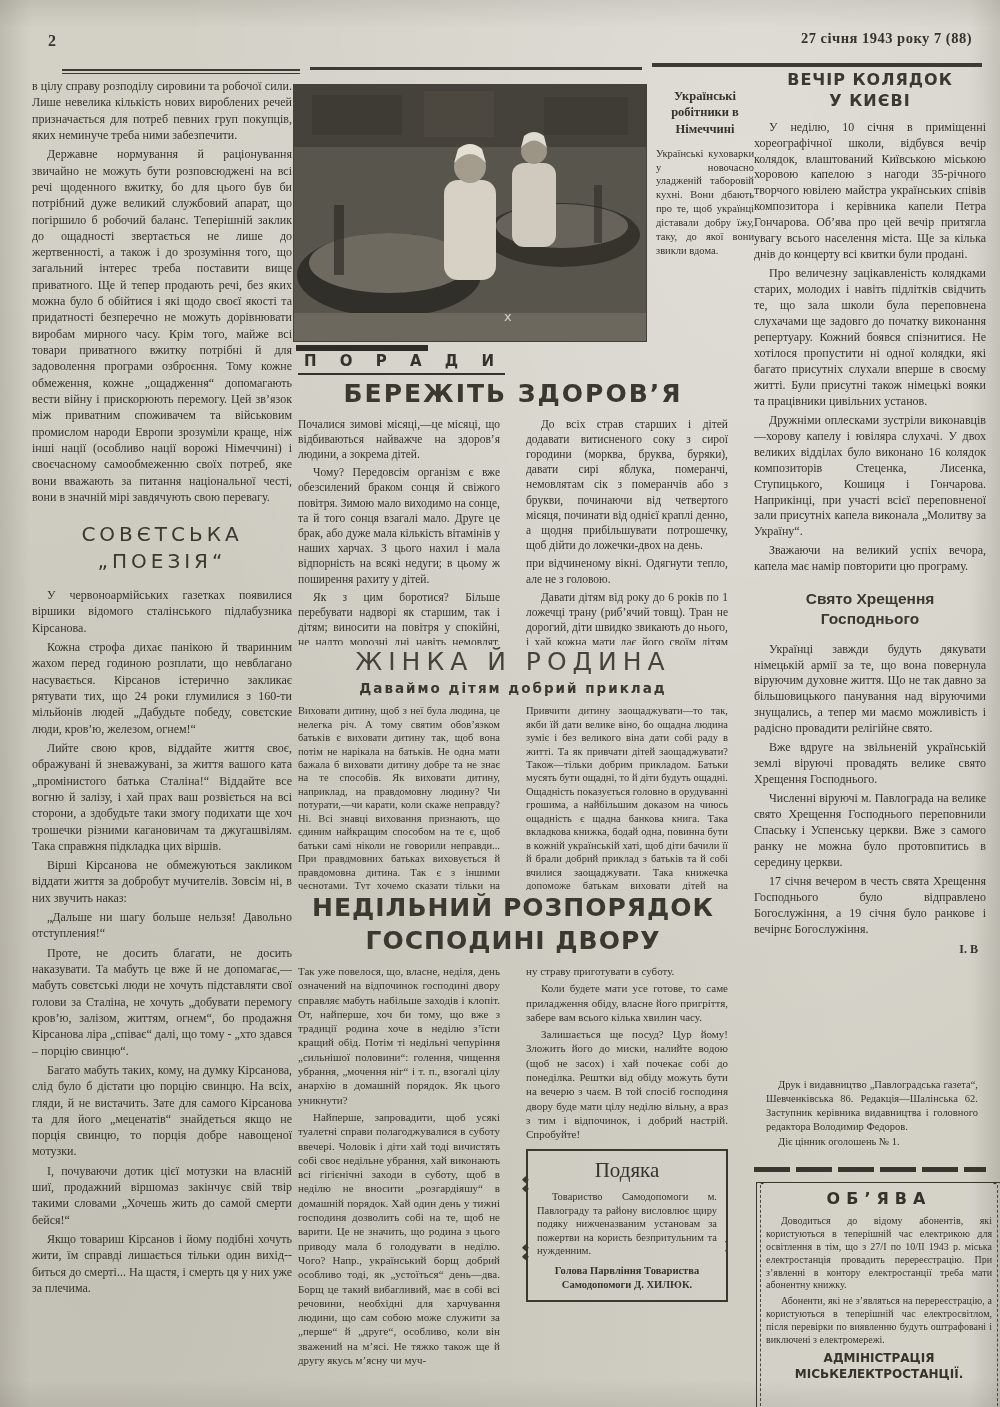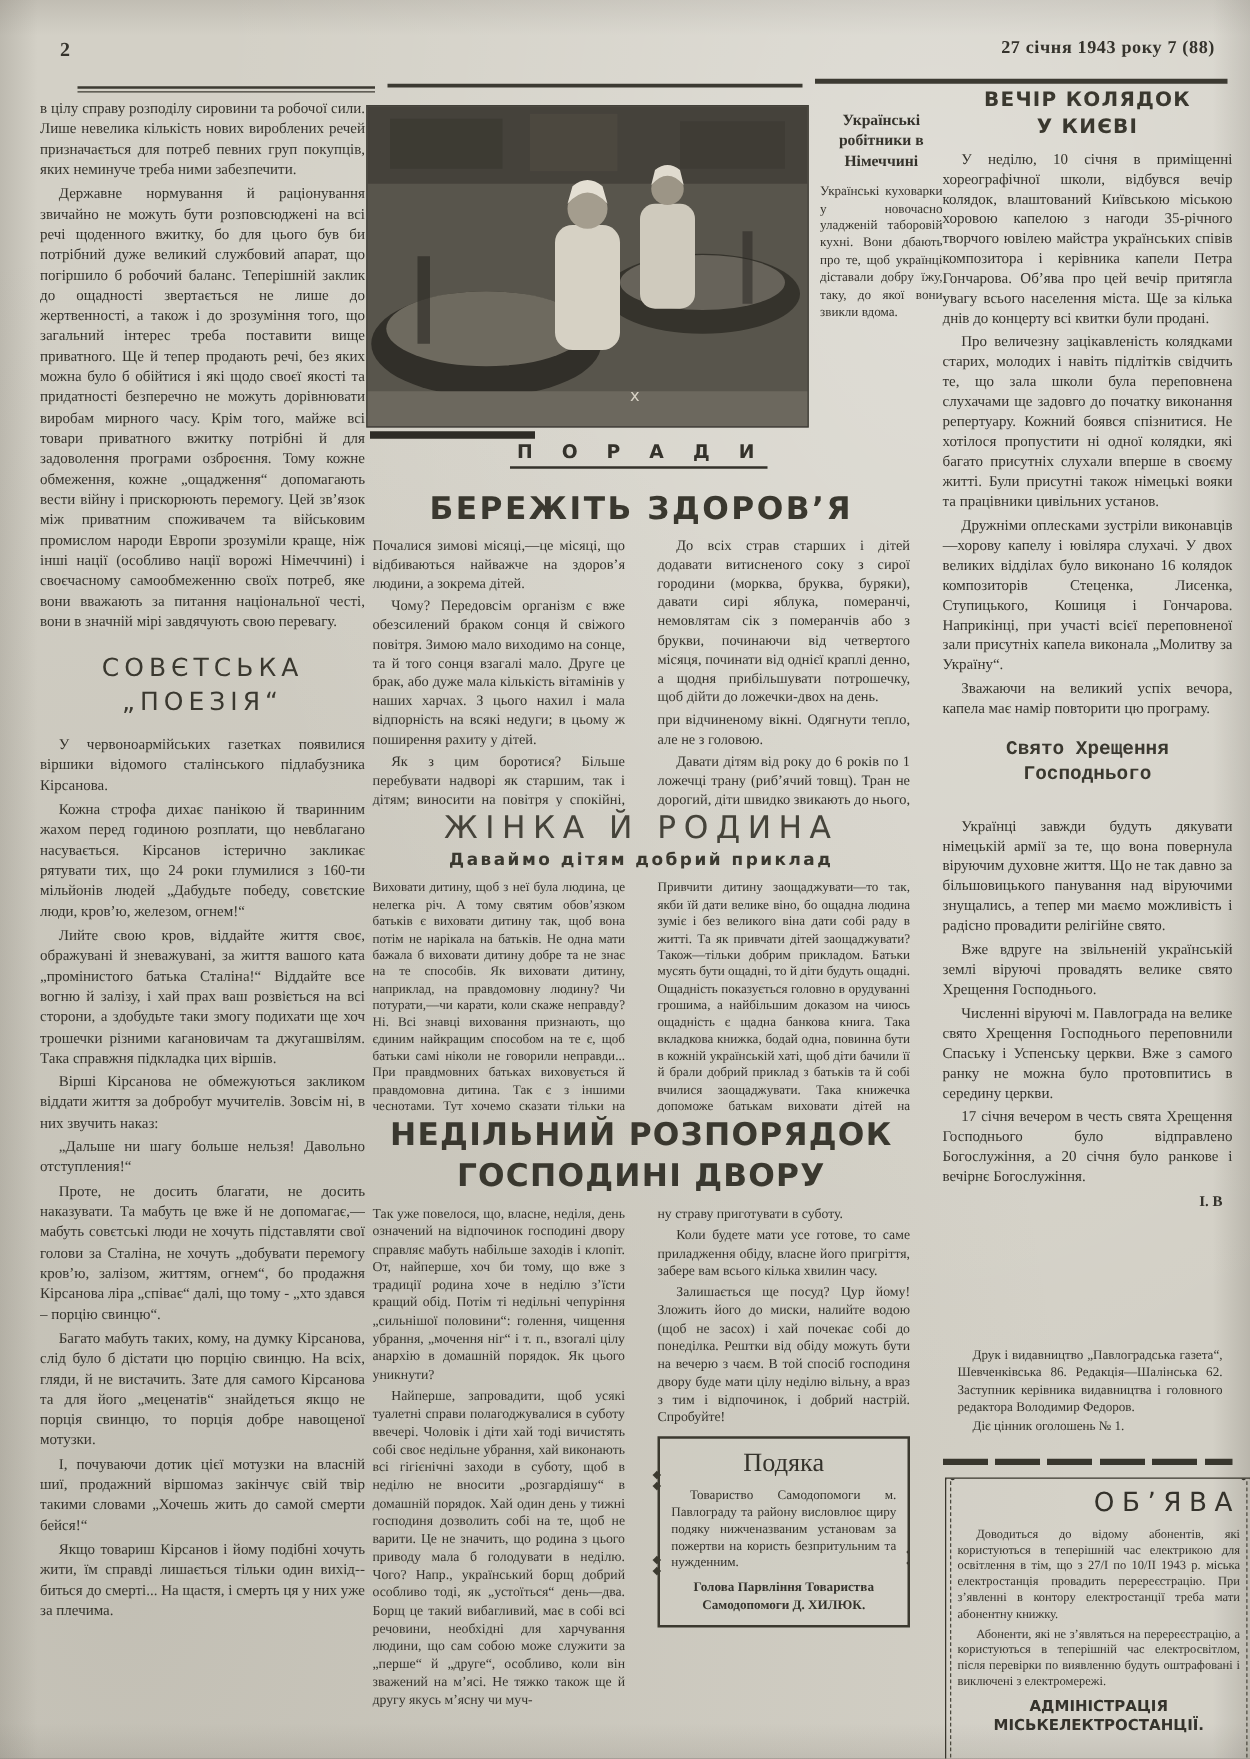--- a/index.html
+++ b/index.html
@@ -34,21 +34,21 @@
   #photo-row{position:absolute;left:293px;top:84px;width:465px;height:260px;display:flex;gap:9px;}
   .photo{width:352px;height:256px;border:1px solid #43413a;background:#55524a;position:relative;flex:none;}
   .photo svg{display:block;}
   .photo-caption{width:98px;font-size:10.5px;line-height:1.32;}
   .photo-caption .cap-title{font-weight:bold;font-size:12.5px;text-align:center;line-height:1.3;margin:4px 0 10px;}
   .photo-caption .cap-body{text-align:justify;}
   #porady-bar{position:absolute;left:296px;top:345px;width:132px;height:6px;background:#2e2c26;}
   
   #porady{position:absolute;left:298px;top:352px;width:430px;height:293px;overflow:hidden;
     font-size:11.5px;line-height:1.32;}
-  .kicker-row{text-align:center;margin:0 4px 15px 0;}
+  .kicker-row{text-align:left;margin:0 4px 2px 0;}
   .kicker{display:inline-block;font-family:"DejaVu Sans",sans-serif;font-size:15px;font-weight:600;
     letter-spacing:9px;border-bottom:2px solid #34322b;padding:0 2px 1px 6px;color:#34322b;}
   .big-head{font-family:"DejaVu Sans",sans-serif;text-align:center;font-size:25px;font-weight:700;
     letter-spacing:2px;margin:0 0 7px;color:#3a382f;}
   #zhinka{position:absolute;left:298px;top:646px;width:430px;height:244px;overflow:hidden;
     font-size:10.5px;line-height:1.28;}
   .light-head{font-family:"DejaVu Sans",sans-serif;text-align:center;font-size:25px;font-weight:400;
     letter-spacing:6px;margin:0 0 2px;color:#45433a;}
   .sub-head{font-family:"DejaVu Sans",sans-serif;text-align:center;font-size:13.5px;font-weight:600;
     letter-spacing:2px;margin:0 0 7px;color:#3a382f;}
@@ -60,32 +60,32 @@
   .podyaka{margin-top:7px;border:2px solid #3b392f;padding:5px 9px 6px;position:relative;
     font-size:10.5px;line-height:1.3;background:rgba(255,255,255,.06);}
   .podyaka-title{font-size:21px;text-align:center;font-weight:400;margin:1px 0 6px;font-family:"Liberation Serif",serif;}
   .podyaka-sig{text-align:center;font-weight:bold;margin-top:6px;text-indent:0;}
   .orn{position:absolute;font-size:9px;line-height:1;color:#3b392f;}
   
   #right-col{position:absolute;left:754px;top:70px;width:232px;height:1336px;font-size:12px;line-height:1.33;}
   .r-articles{max-height:1002px;overflow:hidden;}
   .r-head{font-family:"DejaVu Sans",sans-serif;text-align:center;font-size:16px;font-weight:700;
     letter-spacing:1px;line-height:1.3;margin:0 0 8px;color:#3a382f;}
-  .r-head2{font-family:Liberation Mono, monospace;text-align:center;font-size:15.5px;font-weight:700;
-    line-height:1.3;margin:14px 0 24px;color:#3a382f;}
+  .r-head2{font-family:Liberation Sans, sans-serif;text-align:center;font-size:15.5px;font-weight:700;
+    line-height:1.3;margin:14px 0 12px;color:#3a382f;}
   .sig-right{text-align:right;font-weight:bold;margin:4px 8px 0 0;}
   #imprint{position:absolute;top:1008px;left:12px;width:212px;font-size:10.5px;line-height:1.32;}
   #imprint p{margin:0 0 2px;text-indent:12px;text-align:justify;}
   #r-divider{position:absolute;top:1097px;left:0;width:232px;height:5px;
     background:repeating-linear-gradient(90deg,#38362d 0 36px,transparent 36px 42px);}
   #obyava{position:absolute;top:1112px;left:2px;width:226px;height:222px;border:1.5px solid #38362d;
     padding:4px 9px;font-size:10px;line-height:1.28;overflow:hidden;background:rgba(255,255,255,.05);}
   #obyava:before{content:"";position:absolute;top:2px;bottom:2px;left:3px;border-left:1px dashed #4a483d;}
   #obyava:after{content:"";position:absolute;top:2px;bottom:2px;right:3px;border-right:1px dashed #4a483d;}
-  .obyava-title{font-family:"DejaVu Sans",sans-serif;text-align:right;font-size:21px;font-weight:400;
+  .obyava-title{font-family:"DejaVu Sans",sans-serif;text-align:center;font-size:16px;font-weight:700;
     letter-spacing:6px;margin:2px 0 6px;color:#34322b;}
   .obyava-sig{text-align:center;font-weight:bold;font-size:12px;line-height:1.3;margin-top:5px;
     font-family:"DejaVu Sans",sans-serif;}
   .corner{position:absolute;font-size:9px;letter-spacing:1px;color:#33312a;line-height:1;}
 </style>
 </head>
 <body>
 
 <div id="page">
 
@@ -211,21 +211,21 @@
       <p class="bp">Про величезну зацікавленість колядками старих, молодих і навіть підлітків свідчить те, що зала школи була переповнена слухачами ще задовго до початку виконання репертуару. Кожний боявся спізнитися. Не хотілося пропустити ні одної колядки, які багато присутніх слухали вперше в своєму житті. Були присутні також німецькі вояки та працівники цивільних установ.</p>
       <p class="bp">Дружніми оплесками зустріли виконавців—хорову капелу і ювіляра слухачі. У двох великих відділах було виконано 16 колядок композиторів Стеценка, Лисенка, Ступицького, Кошиця і Гончарова. Наприкінці, при участі всієї переповненої зали присутніх капела виконала „Молитву за Україну“.</p>
       <p class="bp">Зважаючи на великий успіх вечора, капела має намір повторити цю програму.</p>
       <div class="r-head2">
         <span>Свято Хрещення</span><br>
         <span>Господнього</span>
       </div>
       <p class="bp">Українці завжди будуть дякувати німецькій армії за те, що вона повернула віруючим духовне життя. Що не так давно за більшовицького панування над віруючими знущались, а тепер ми маємо можливість і радісно провадити релігійне свято.</p>
       <p class="bp">Вже вдруге на звільненій українській землі віруючі провадять велике свято Хрещення Господнього.</p>
       <p class="bp">Численні віруючі м. Павлограда на велике свято Хрещення Господнього переповнили Спаську і Успенську церкви. Вже з самого ранку не можна було протовпитись в середину церкви.</p>
-      <p class="bp">17 січня вечером в честь свята Хрещення Господнього було відправлено Богослужіння, а 20 січня було ранкове і вечірнє Богослужіння.</p>
+      <p class="bp">17 січня вечером в честь свята Хрещення Господнього було відправлено Богослужіння, а 19 січня було ранкове і вечірнє Богослужіння.</p>
       <p class="sig-right">І. В</p>
     </div>
 
     <div id="imprint">
       <p>Друк і видавництво „Павлоградська газета“, Шевченківська 86. Редакція—Шалінська 62. Заступник керівника видавництва і головного редактора Володимир Федоров.</p>
       <p>Діє цінник оголошень № 1.</p>
     </div>
 
     <div id="r-divider"></div>
 

